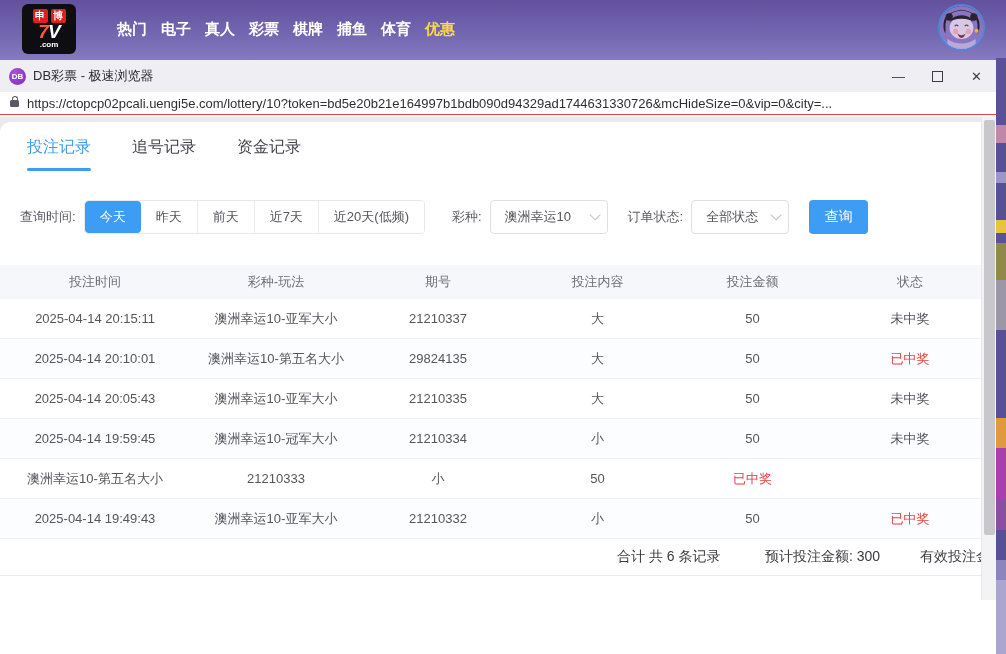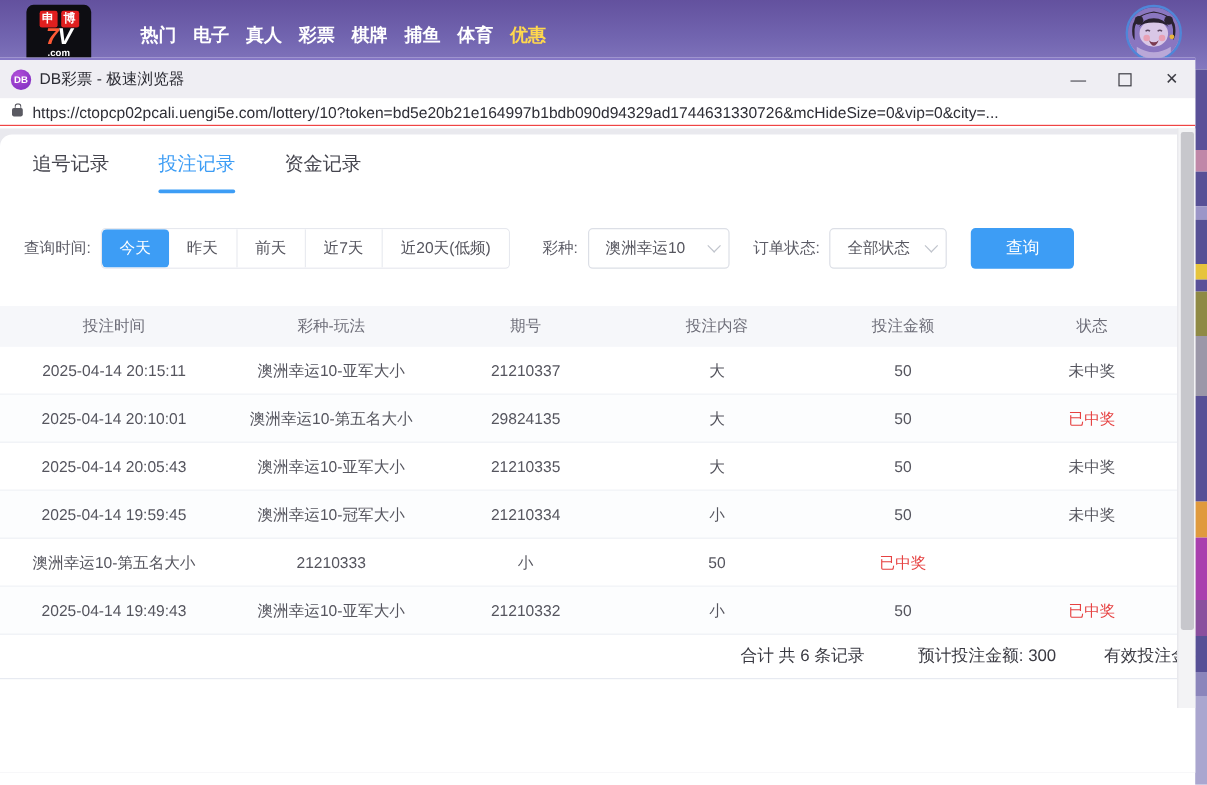--- a/index.html
+++ b/index.html
@@ -22,21 +22,21 @@
   .nav-items { display:flex; gap:12px; margin-left:40px; }
   .nav-item { width:32px; color:#fff; font-size:15px; font-weight:bold; text-align:center;
     white-space:nowrap; cursor:pointer; }
   .nav-item.hl { color:var(--nav-hl); }
   .avatar { position:absolute; right:21px; top:4px; width:47px; height:47px; border-radius:50%;
     border:2px solid #4f86d8; overflow:hidden; cursor:pointer;
     background:radial-gradient(circle at 50% 65%,#d9c3e2 0%,#c3a9d6 45%,#6a4f9e 75%,#55418a 100%); }
   .avatar svg { width:100%; height:100%; display:block; }
 
   
-  .bwin { position:absolute; top:48px; left:0; width:996px; height:596px; background:#fff;
+  .bwin { position:absolute; top:58px; left:0; width:996px; height:596px; background:#fff;
     border-top:2px solid #8577c5; z-index:2; }
   .titlebar { height:32px; background:#efeef3; display:flex; align-items:center; }
   .favicon { width:17px; height:17px; border-radius:50%; margin-left:9px;
     background:radial-gradient(circle at 35% 30%,#b14fd8,#7b2bbf); color:#fff; font-size:8px;
     font-weight:bold; display:flex; align-items:center; justify-content:center; }
   .wtitle { margin-left:7px; font-size:13px; color:#2b2b33; }
   .wcontrols { margin-left:auto; display:flex; }
   .wbtn { width:39px; height:32px; display:flex; align-items:center; justify-content:center;
     color:#3c3c44; font-size:13px; cursor:pointer; }
   .wbtn .sq { width:11px; height:11px; border:1.5px solid #3c3c44; display:block; }
@@ -65,21 +65,21 @@
   .seg { font-size:13px; color:#55555e; padding:0 15px; display:flex; align-items:center;
     cursor:pointer; white-space:nowrap; background:#fff; position:relative; }
   .seg + .seg { border-left:1px solid #e9ebf0; }
   .seg.active { background:var(--accent); color:#fff; border-radius:4px; }
   .seg.active + .seg { border-left:none; }
   .select { display:flex; align-items:center; justify-content:space-between;
     border:1px solid #dcdfe6; border-radius:4px; height:34px; background:#fff;
     font-size:13px; color:#55555e; padding:0 10px 0 14px; cursor:pointer; }
   .chevron { width:8px; height:8px; border-right:1.5px solid #c0c4cc; border-bottom:1.5px solid #c0c4cc;
     transform:rotate(45deg) translateY(-3px); margin-left:10px; }
-  .btn-primary { width:86px; height:34px; background:var(--accent); color:#fff; font-size:14px;
+  .btn-primary { width:59px; height:34px; background:var(--accent); color:#fff; font-size:14px;
     border:none; border-radius:4px; cursor:pointer; margin-left:20px; }
 
   .thead, .trow { display:grid; grid-template-columns:190px 172px 152px 167px 143px 172px; }
   .thead { margin-top:31px; height:34px; background:#f6f7fa; align-items:center; }
   .th { text-align:center; font-size:13px; color:#6d6d78; }
   .trow { height:40px; align-items:center; border-bottom:1px solid #eef0f5; }
   .trow:nth-child(even) { background:#fcfdfe; }
   .td { text-align:center; font-size:13px; color:#55555e; }
   .td.win { color:var(--red); }
 
@@ -177,22 +177,22 @@
     </div>
     <div class="urlbar">
       <span class="lock"></span>
       <span class="url">https://ctopcp02pcali.uengi5e.com/lottery/10?token=bd5e20b21e164997b1bdb090d94329ad1744631330726&amp;mcHideSize=0&amp;vip=0&amp;city=...</span>
     </div>
 
     <div class="page">
       <div class="card">
 
         <div class="tabs">
+            <div class="tab active">投注记录</div>
             <div class="tab">追号记录</div>
-            <div class="tab active">投注记录</div>
             <div class="tab">资金记录</div>
           </div>
 
         <div class="filters">
           <span class="flabel">查询时间:</span>
           <div class="seg-group">
               <div class="seg active">今天</div>
               <div class="seg">昨天</div>
               <div class="seg">前天</div>
               <div class="seg">近7天</div>

